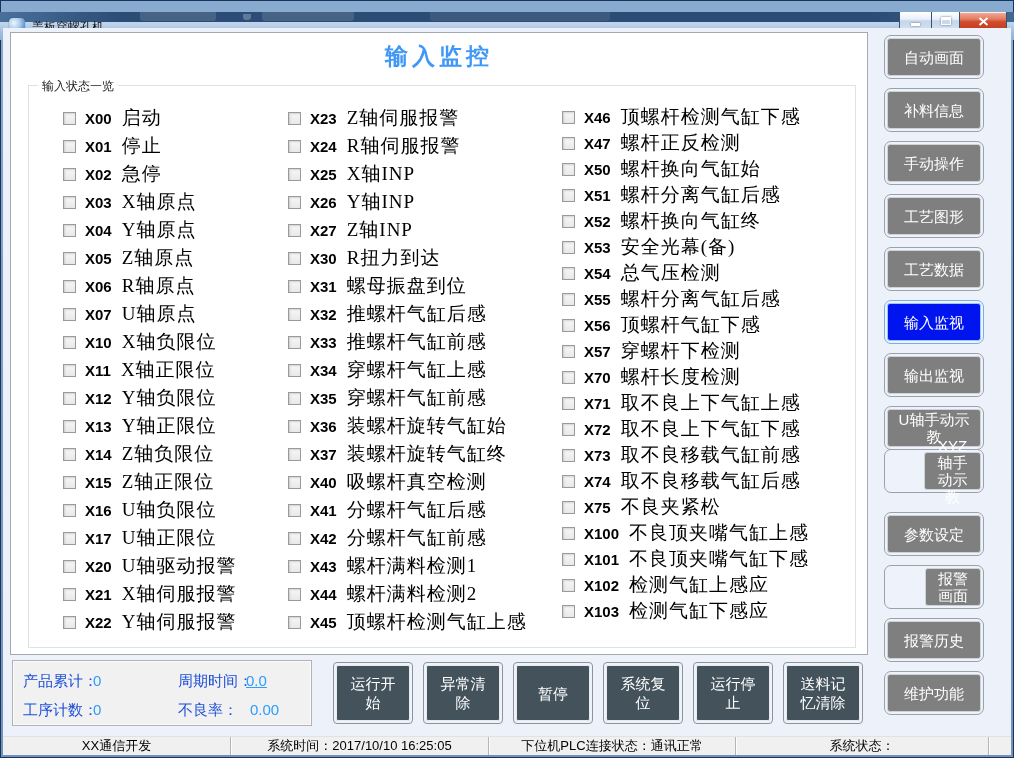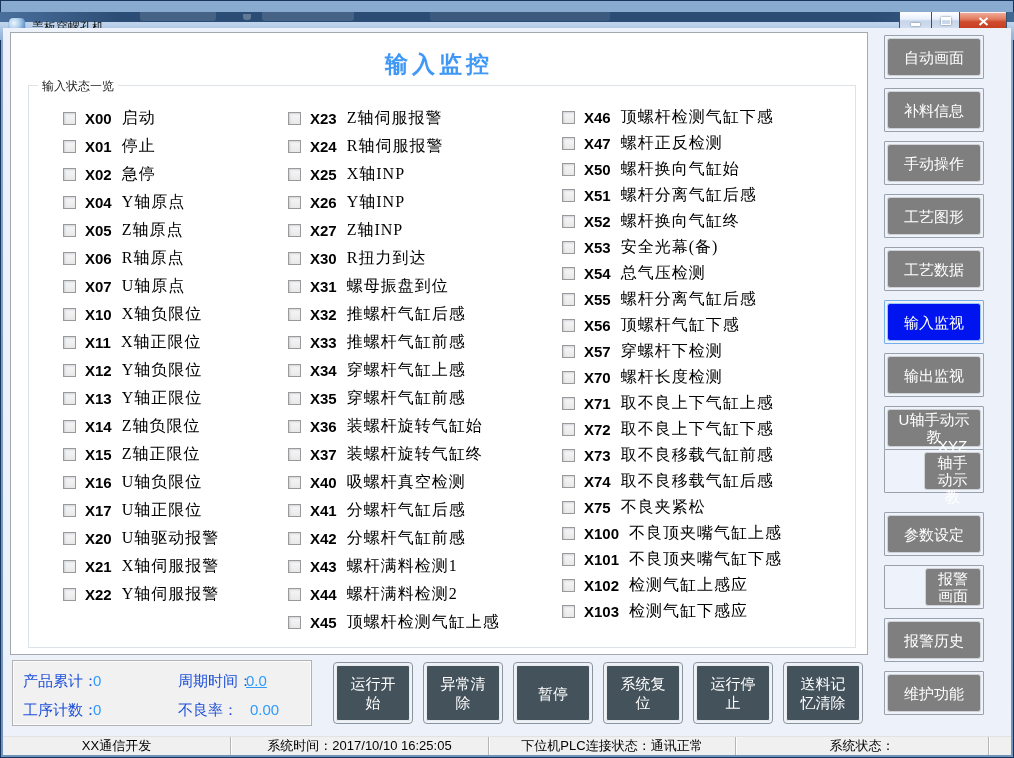--- a/index.html
+++ b/index.html
@@ -24,39 +24,39 @@
         box-shadow: inset 0 1px 0 rgba(255,255,255,.8); cursor:pointer; }
   .wc-min { width:32px; border-radius:0 0 0 4px; border-right:none; }
   .wc-max { width:29px; }
   .wc-close { width:47px; border-radius:0 0 4px 0; border-left:none;
         background:linear-gradient(#f2b2a3,#e27a5e 40%,#cf4a2c 55%,#c53c20); }
   
   .client { position:absolute; left:3px; right:3px; top:28px; bottom:3px; background:#edf2fa; }
   .main-panel { position:absolute; left:10px; top:32px; width:858px; height:623px;
                 background:#fff; border:1px solid #a3a9b0; }
   .page-title { position:absolute; left:10px; top:41px; width:858px; text-align:center;
-                font-size:23px; font-weight:bold; letter-spacing:4px; color:#3f97f6;margin-top:8px; }
+                font-size:23px; font-weight:bold; letter-spacing:4px; color:#3f97f6; }
   .groupbox { position:absolute; left:28px; top:85px; width:828px; height:563px;
               border:1px solid #dde2e9; }
   .groupbox-label { position:absolute; left:38px; top:78px; background:#fff;
                     padding:0 4px; font-size:12px; color:#1a1a1a; }
   
   .col { position:absolute; display:flex; flex-direction:column; }
   .col .item { display:flex; align-items:center; }
   .col-a .item, .col-b .item { height:28px; }
   .col-c .item { height:26px; }
   .cb { width:13px; height:13px; flex:0 0 13px; margin-right:9px;
         border:1px solid #9a9a9a; background:linear-gradient(#f7f7f7,#e9e9e9);
         box-shadow: inset 1px 1px 2px rgba(90,110,130,.25); cursor:pointer; }
   .addr { font-size:15px; font-weight:bold; color:#000; margin-right:10px; white-space:nowrap;text-align:center; }
-  .lbl { font-size:16px; color:#000; font-family:"Liberation Serif", serif; white-space:nowrap; letter-spacing:1px; }
+  .lbl { font-size:19px; color:#000; font-family:"Liberation Serif", serif; white-space:nowrap; letter-spacing:1px; }
   
   .nav { position:absolute; left:884px; top:35px; width:100px; height:700px; }
   .nav-item { position:absolute; left:0; width:100px; height:44px; padding:2px;
-              border:1px solid #9aa1aa; border-radius:1px; background:#eef3fb; cursor:pointer; }
+              border:1px solid #9aa1aa; border-radius:7px; background:#eef3fb; cursor:pointer; }
   .nav-inner { width:100%; height:100%; background:#7f7f7f; border:1px solid #cfd3d8; border-radius:3px;
                color:#fff; font-size:15px; line-height:17px; display:flex; align-items:center;
                justify-content:center; text-align:center; padding:0 8px; }
   .nav-item.active { border-color:#76aee8; }
   .nav-item.active .nav-inner { background:#0014f0; border-color:#9cc6f2;text-align:right; }
   
   .counters { position:absolute; left:12px; top:660px; width:300px; height:66px;
               background:#f1f1f1; border:1px solid #b2b2b2; box-shadow:0 0 0 1px #fbfbfb inset; }
   .c-label { position:absolute; font-size:15px; color:#1d4ed8; white-space:nowrap; }
   .c-value { position:absolute; font-size:15px; color:#2e9bfe; white-space:nowrap; }
@@ -119,20 +119,25 @@
         <span class="addr">X01</span>
         <span class="lbl">停止</span>
       </div>
       <div class="item">
         <span class="cb"></span>
         <span class="addr">X02</span>
         <span class="lbl">急停</span>
       </div>
       <div class="item">
         <span class="cb"></span>
+        <span class="addr">X03</span>
+        <span class="lbl">X轴原点</span>
+      </div>
+      <div class="item">
+        <span class="cb"></span>
         <span class="addr">X04</span>
         <span class="lbl">Y轴原点</span>
       </div>
       <div class="item">
         <span class="cb"></span>
         <span class="addr">X05</span>
         <span class="lbl">Z轴原点</span>
       </div>
       <div class="item">
         <span class="cb"></span>

